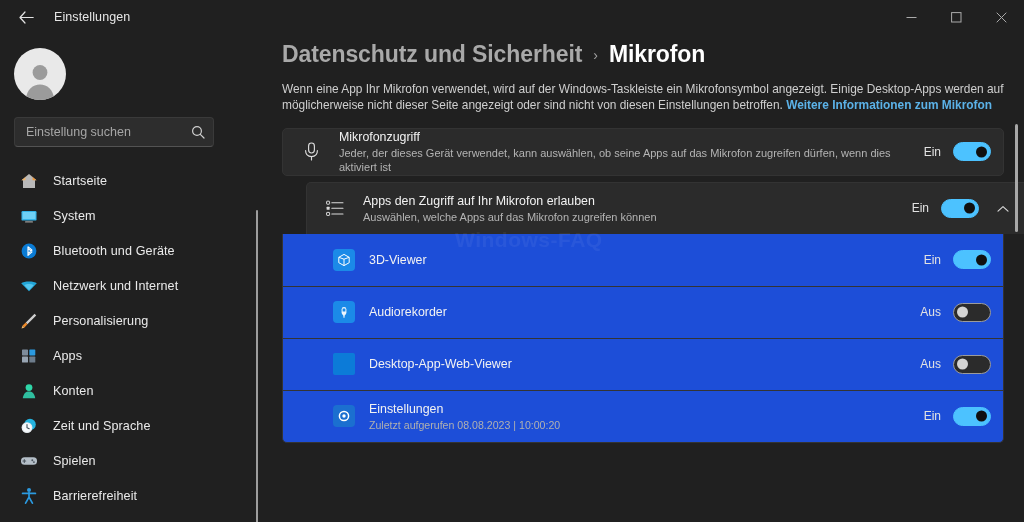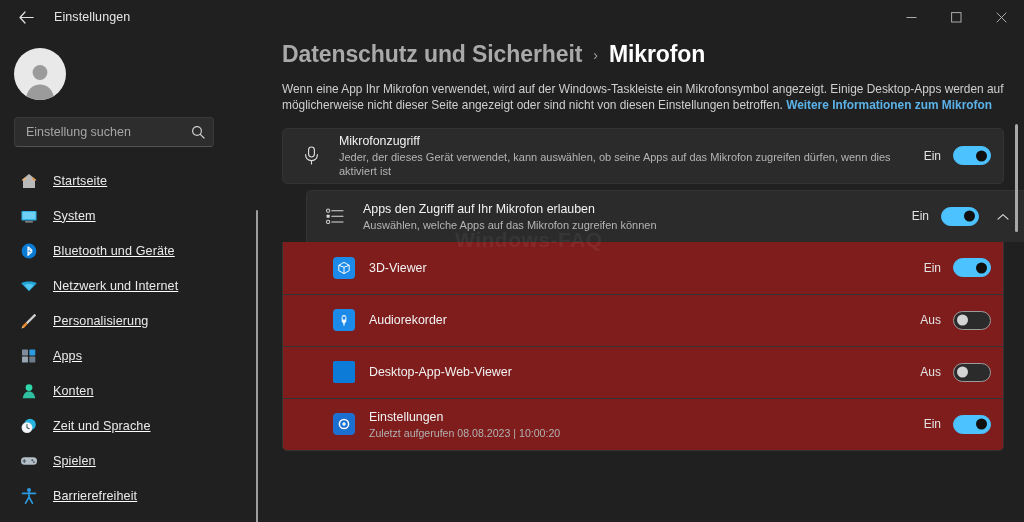--- a/index.html
+++ b/index.html
@@ -66,21 +66,21 @@
     flex: 1; background: transparent; border: none; outline: none;
     color: #d8d8d8; font-size: 12.5px; font-family: "Liberation Sans", sans-serif;
   }
   .search-box input::placeholder { color: #a6a6a6; }
   .search-icon { flex: 0 0 auto; display:flex; }
 
   .nav { margin-top: 16px; position: relative; }
   .nav-item {
     height: 35px; margin: 0 0 0 8px; width: 234px;
     display: flex; align-items: center;
-    border-radius: 4px; cursor: pointer; padding-left: 10px; text-decoration: underline;
+    border-radius: 4px; cursor: pointer; padding-left: 10px;
   }
   .nav-ico {
     width: 22px; height: 22px; flex: 0 0 22px;
     display: flex; align-items: center; justify-content: center;
     margin-right: 13px;
   }
   .nav-label { font-size: 12.6px; color: #eaeaea; letter-spacing: .1px; }
 
   .sidebar-scroll {
     position: absolute; left: 256px; top: 176px;
@@ -112,21 +112,21 @@
 
   
   .cards { margin-top: 14px; padding-left: 12px; }
   .card {
     width: 722px; background: #2b2b2b;
     border: 1px solid #333333; border-radius: 5px;
     display: flex; align-items: center;
     padding: 0 12px 0 14px;
     position: relative;
   }
-  .card.first { height: 56px; }
+  .card.first { height: 48px; }
   .card.group { height: 52px; border-radius: 5px 5px 0 0; border-bottom: none; margin-left: 24px; }
   .card-lead {
     width: 28px; flex: 0 0 28px; display: flex; align-items: center; justify-content: center;
     margin-right: 14px;
   }
   .card-text { flex: 1; min-width: 0; }
   .card-title { font-size: 12.4px; color: #f2f2f2; line-height: 16px; }
   .card-sub { font-size: 11px; color: #b4b4b4; line-height: 14.5px; margin-top: 1px; }
   .card-right { display: flex; align-items: center; gap: 12px; flex: 0 0 auto; }
   .toggle-state { font-size: 12px; color: #e2e2e2; }
@@ -141,21 +141,21 @@
   .toggle.on .knob { right: 3px; width: 11px; height: 11px; background: #101010; }
   .toggle.off .knob { left: 3px; width: 11px; height: 11px; background: #d4d4d4; }
 
   .chevron-btn {
     width: 24px; height: 24px; display: flex; align-items: center; justify-content: center;
     cursor: pointer; border-radius: 4px;
   }
 
   
   .applist {
-    width: 722px; background: #7f1d1d;
+    width: 722px; background: #1d4ed8;
     border: 1px solid #333333; border-top: none;
     border-radius: 0 0 5px 5px;
     overflow: hidden;
   }
   .app-row {
     height: 52px; display: flex; align-items: center;
     padding: 0 12px 0 50px;
     border-top: 1px solid #343434;
   }
   .app-row:first-child { border-top: none; }

